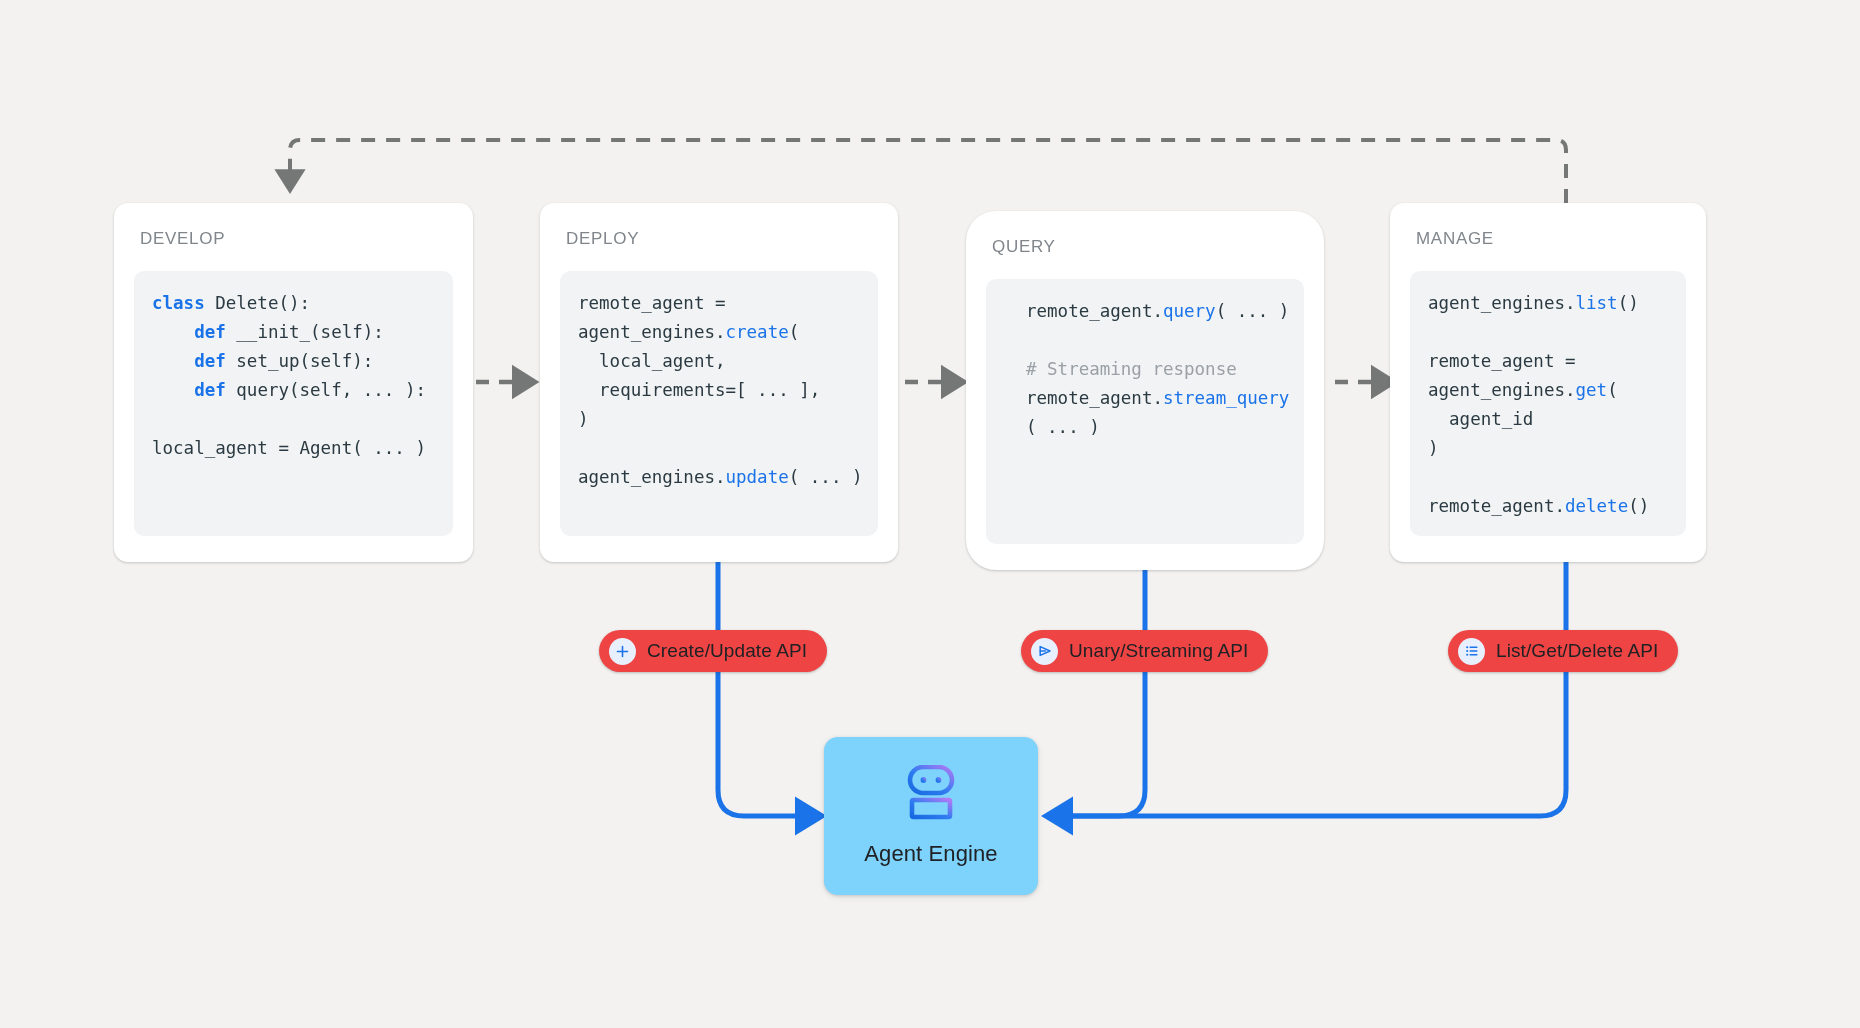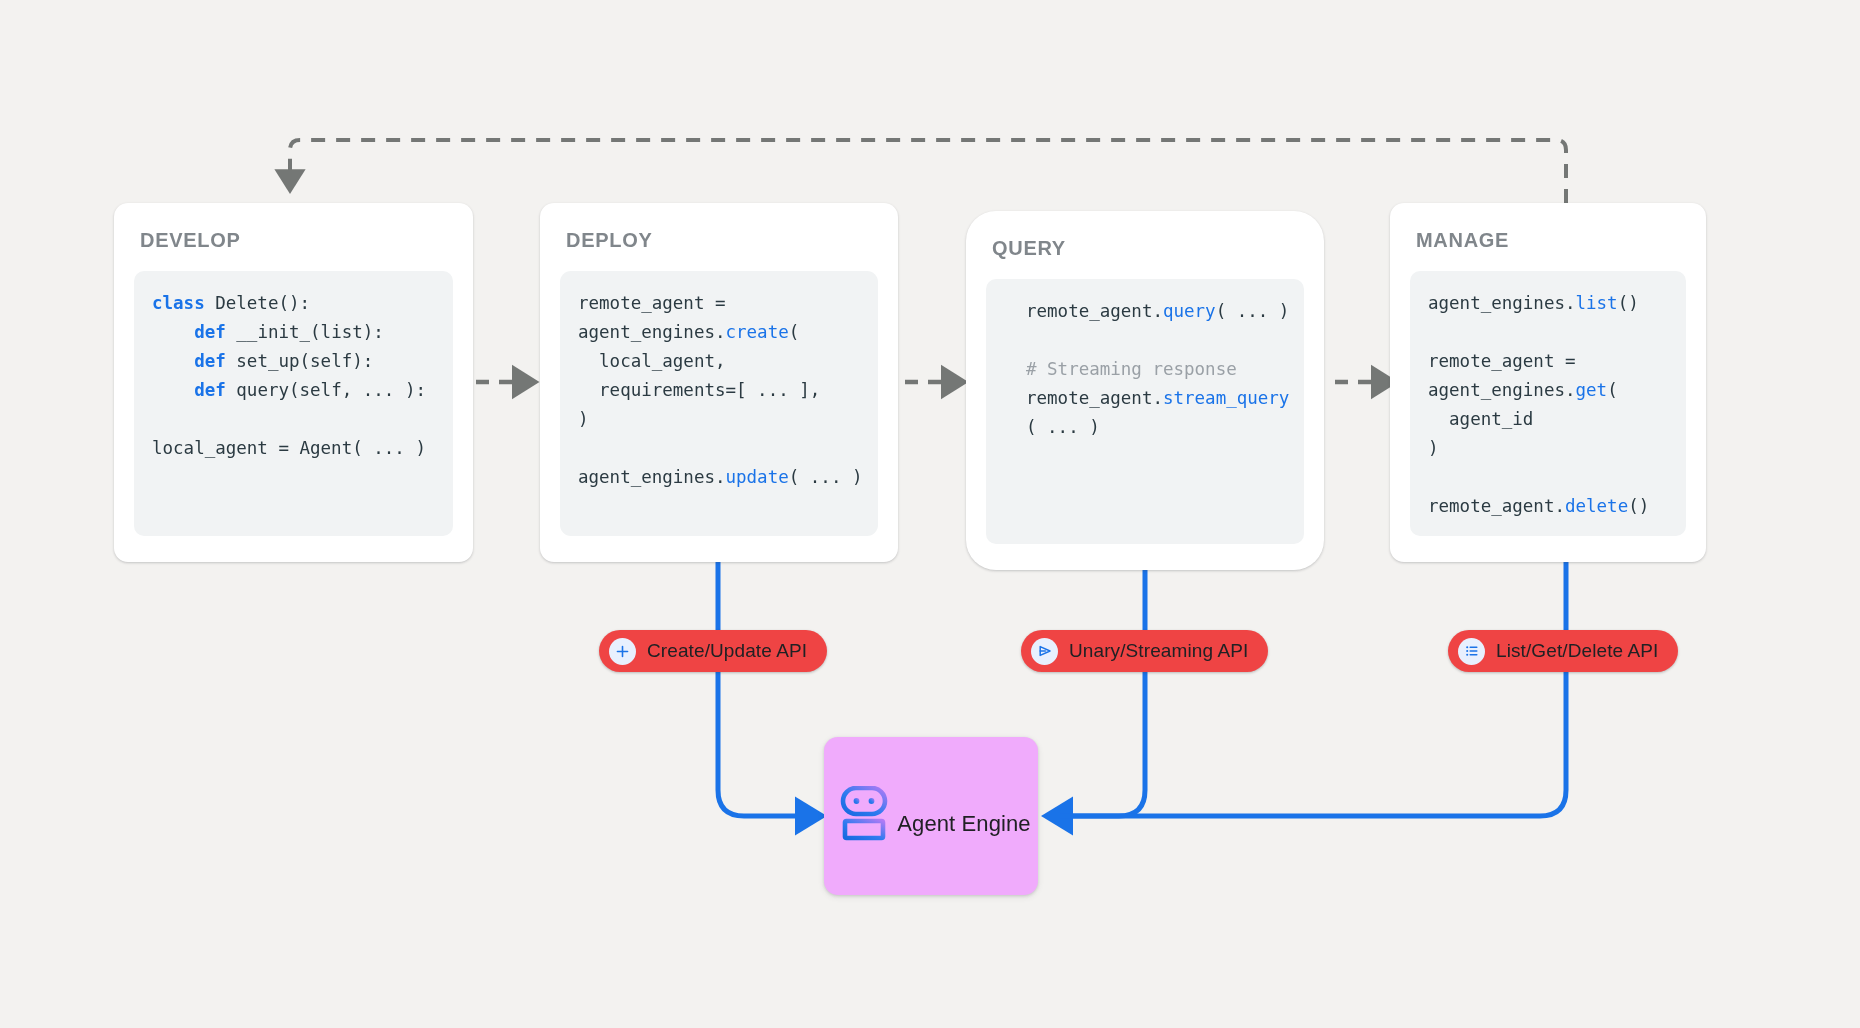--- a/index.html
+++ b/index.html
@@ -21,24 +21,24 @@
   .panel {
     position: absolute;
     background: #ffffff;
     border-radius: 14px;
     box-shadow: 0 1px 3px rgba(60,64,67,.16), 0 1px 2px rgba(60,64,67,.10);
     box-sizing: border-box;
   }
   .panel-title {
     position: absolute;
     left: 26px; top: 26px;
-    font-size: 20px;
+    font-size: 17px;
     letter-spacing: .7px;
     color: #80868b;
-    font-weight: 700;
+    font-weight: 400;
     white-space: nowrap;
   }
   .codebox {
     position: absolute;
     left: 20px; right: 20px;
     top: 68px;
     background: #f1f3f4;
     border-radius: 10px;
     box-sizing: border-box;
     padding: 18px 18px 18px 18px;
@@ -79,25 +79,25 @@
   }
   .pill-label {
     font-size: 19px;
     color: #202124;
     letter-spacing: .1px;
   }
 
   
   #engine-card {
     position: absolute;
-    background: #f0abfc;
+    background: #7dd3fc;
     border-radius: 14px;
     box-shadow: 0 1px 3px rgba(60,64,67,.18), 0 2px 6px rgba(60,64,67,.10);
     display: flex;
-    flex-direction: row;
+    flex-direction: column;
     align-items: center;
     justify-content: center;
     box-sizing: border-box;
   }
   #engine-label {
     font-size: 22px;
     color: #202124;
     margin-top: 16px;
     letter-spacing: .1px;
   }
@@ -149,21 +149,21 @@
 
     <g>
       <path d="M1566,562 L1566,790 Q1566,816 1540,816 L1060,816" fill="none" stroke="#1a73e8" stroke-width="5" stroke-linecap="butt"></path>
     </g>
   </svg>
 
   <div class="panel" style="left:114px; top:203px; width:359px; height:359px;">
     <div class="panel-title">DEVELOP</div>
     <div class="codebox" style="height:265px;">
       <pre class="code"><span class="kw">class </span><span>Delete():</span>
-<span>    </span><span class="kw">def </span><span>__init_(list):</span>
+<span>    </span><span class="kw">def </span><span>__init_(self):</span>
 <span>    </span><span class="kw">def </span><span>set_up(self):</span>
 <span>    </span><span class="kw">def </span><span>query(self, ... ):</span>
 <span></span>
 <span>local_agent = Agent( ... )</span></pre>
     </div>
   </div>
 
   <div class="panel" style="left:540px; top:203px; width:358px; height:359px;">
     <div class="panel-title">DEPLOY</div>
     <div class="codebox" style="height:265px;border-radius:11px;">

